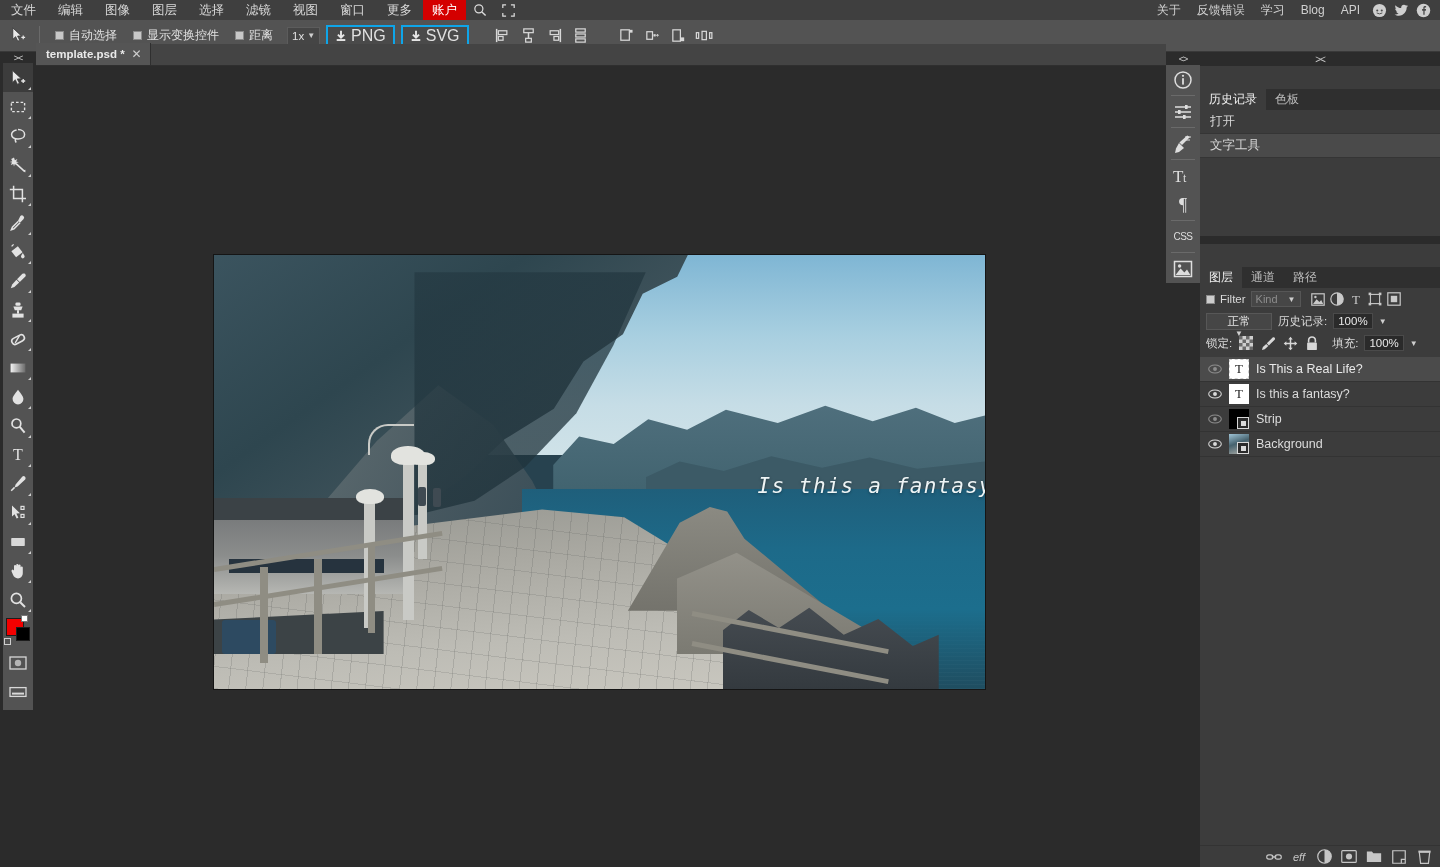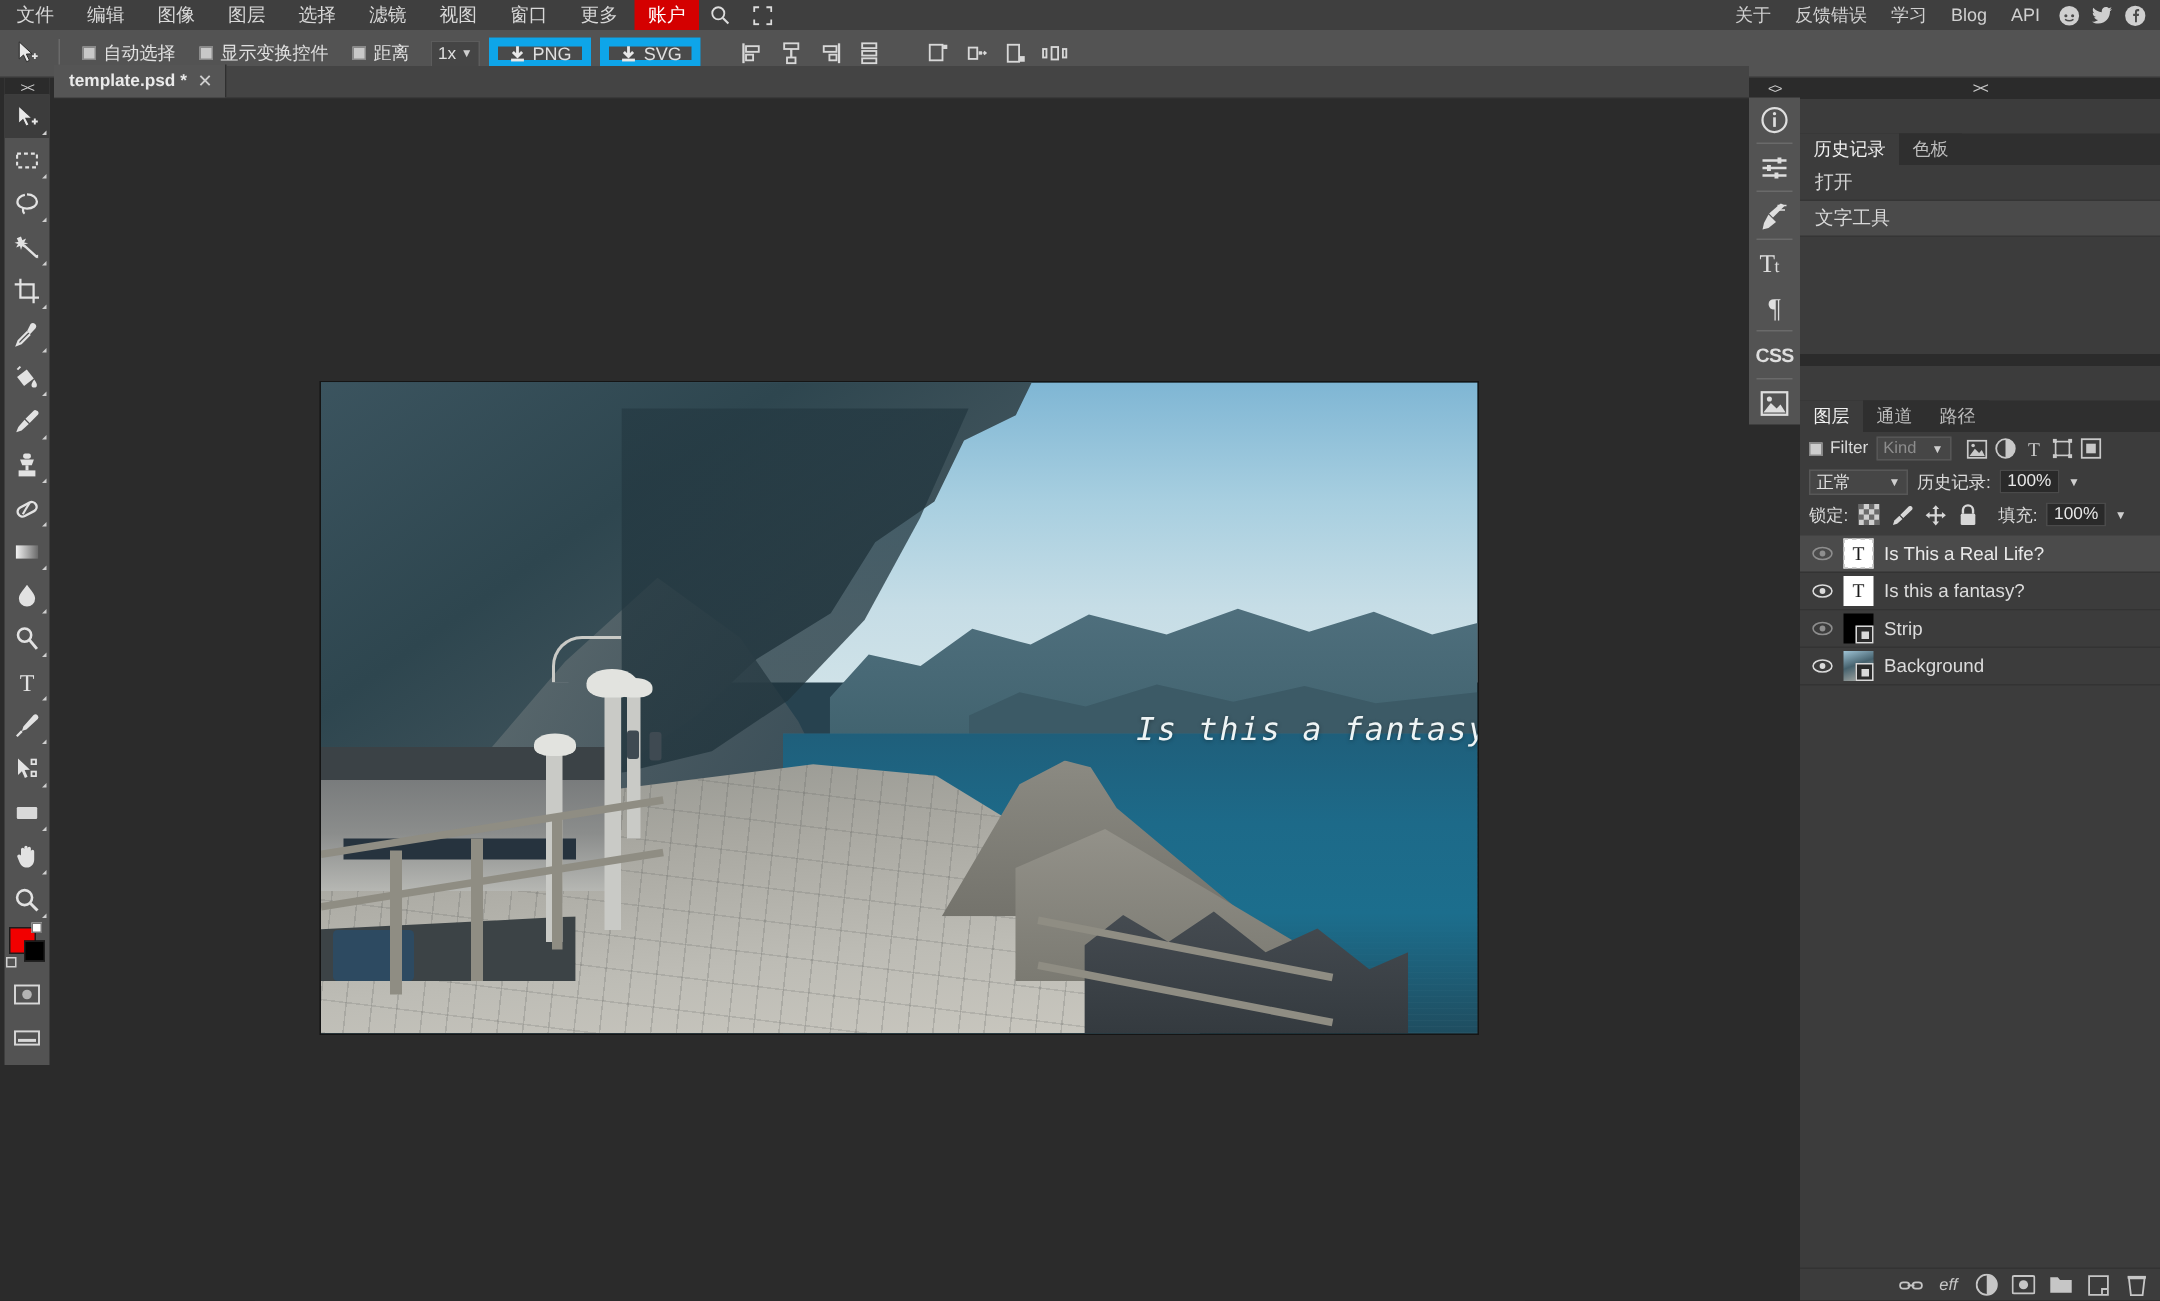--- a/index.html
+++ b/index.html
@@ -44,21 +44,21 @@
     color:#e8e8e8;
   }
   .opt-sep { width:1px;height:20px;background:#6a6a6a;margin:0 7px;}
   .opt-check { display:flex;align-items:center;gap:5px;color:#e0e0e0;font-size:12px;padding:0 8px;}
   .chkbox { width:9px;height:9px;background:#c8c8c8;border:1px solid #8a8a8a;display:inline-block;}
   .opt-select {
     background:#454545;border:1px solid #5c5c5c;color:#e0e0e0;font-size:11.5px;
     height:18px;display:flex;align-items:center;padding:0 4px;gap:3px;margin-left:6px;
   }
   .opt-btn {
-    background:#4a4a4a;border:6px solid #0ea5e9;color:#e0e0e0;font-size:12px;
+    background:#4a4a4a;border:2px solid #0ea5e9;color:#e0e0e0;font-size:16px;
     height:21px;display:flex;align-items:center;padding:0 7px;gap:4px;margin-left:6px;
   }
   .align-group{display:flex;align-items:center;margin-left:10px;gap:2px;}
   .align-btn{width:24px;height:24px;display:flex;align-items:center;justify-content:center;}
 
   
   .tabbar{
     position:absolute;left:36px;top:44px;width:1130px;height:22px;
     background:#444444;border-bottom:1px solid #2f2f2f;display:flex;align-items:flex-end;
   }
@@ -184,21 +184,21 @@
   .panel-gap{height:8px;background:#2b2b2b;}
 
   .layers-filter{display:flex;align-items:center;height:22px;padding:0 6px;gap:5px;background:#3c3c3c;}
   .lf-chk{width:9px;height:9px;background:#cdcdcd;border:1px solid #8a8a8a;}
   .lf-label{font-size:11.5px;color:#dadada;}
   .lf-kind{background:#464646;border:1px solid #565656;height:16px;display:flex;align-items:center;padding:0 4px;gap:10px;font-size:11px;color:#8d8d8d;}
   .lf-icons{display:flex;align-items:center;gap:3px;margin-left:4px;}
   .lf-ic{width:16px;height:16px;display:flex;align-items:center;justify-content:center;color:#c9c9c9;}
 
   .blendrow{display:flex;align-items:center;height:22px;padding:0 6px;gap:6px;}
-  .blend-select{background:#464646;border:1px solid #575757;height:17px;width:66px;display:flex;align-items:center;justify-content:space-between;padding:0 4px;font-size:11.5px;color:#e2e2e2;}
+  .blend-select{background:#464646;border:1px solid #575757;height:17px;width:66px;display:flex;align-items:center;justify-content:space-between;padding:0 4px;font-size:11.5px;color:#e2e2e2;flex-direction:column;}
   .rowlabel{font-size:11.5px;color:#dcdcdc;}
   .val-box{background:#2a2a2a;border:1px solid #4a4a4a;height:16px;display:flex;align-items:center;padding:0 4px;font-size:11.5px;color:#e8e8e8;}
   .caret{color:#cfcfcf;font-size:8px;}
 
   .lockrow{display:flex;align-items:center;height:22px;padding:0 6px;gap:6px;}
   .lock-ic{width:16px;height:16px;display:flex;align-items:center;justify-content:center;color:#d8d8d8;}
 
   .layerlist{margin-top:3px;}
   .layer-row{height:25px;display:flex;align-items:center;gap:7px;padding-left:8px;border-bottom:1px solid #333333;background:#3c3c3c;}
   .layer-row.selected{background:#4b4b4b;}
@@ -632,21 +632,21 @@
             <text x="12" y="15.6" font-family="Liberation Serif, serif" font-size="12" fill="#dedede">t</text>
           </svg>
       </div>
       <div class="rail-btn">
         <svg width="20" height="20" viewBox="0 0 20 20">
             <text x="10" y="16" font-family="Liberation Serif, serif" font-size="18" fill="#dedede" text-anchor="middle">¶</text>
           </svg>
       </div>
       <div class="rail-div"></div>
       <div class="rail-btn">
-        <span style="font-size:13px;font-weight:bold;color:#dedede;letter-spacing:-0.5px;">CSS</span>
+        <span style="font-size:10px;font-weight:normal;color:#dedede;letter-spacing:-0.5px;">CSS</span>
       </div>
       <div class="rail-div"></div>
       <div class="rail-btn">
         <svg width="20" height="18" viewBox="0 0 20 18">
             <rect x="1.5" y="1.5" width="17" height="15" fill="none" stroke="#dedede" stroke-width="1.5"></rect>
             <circle cx="6.6" cy="6" r="1.7" fill="#dedede"></circle>
             <path d="M2.6,15 L7.6,8.6 L11.4,12.4 L14,9.6 L17.4,15 Z" fill="#dedede"></path>
           </svg>
       </div>
     </div>

